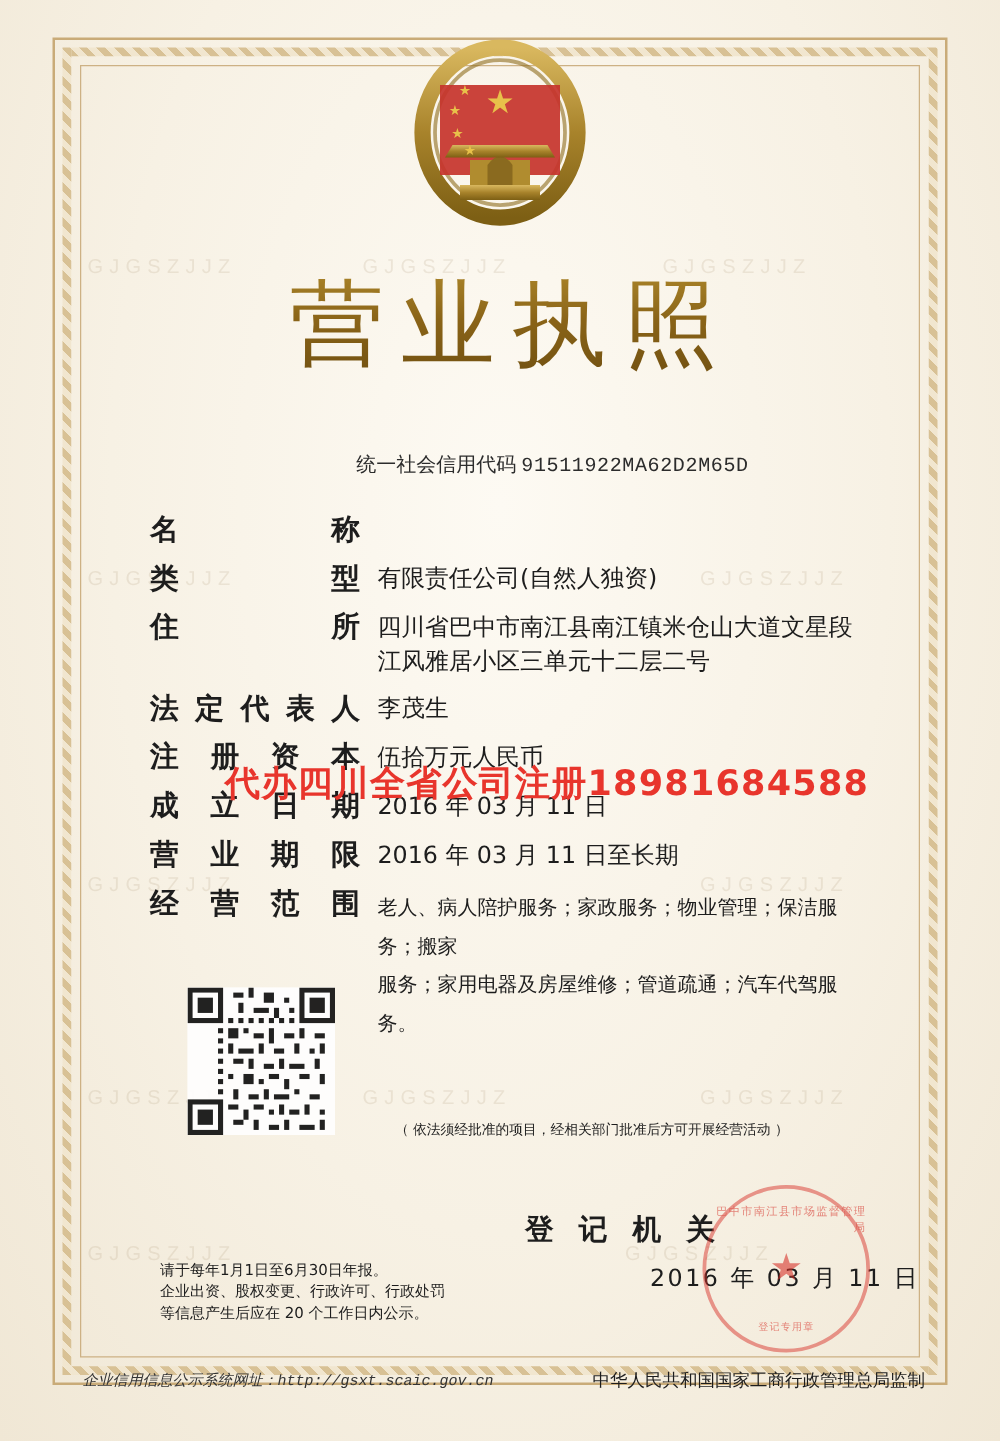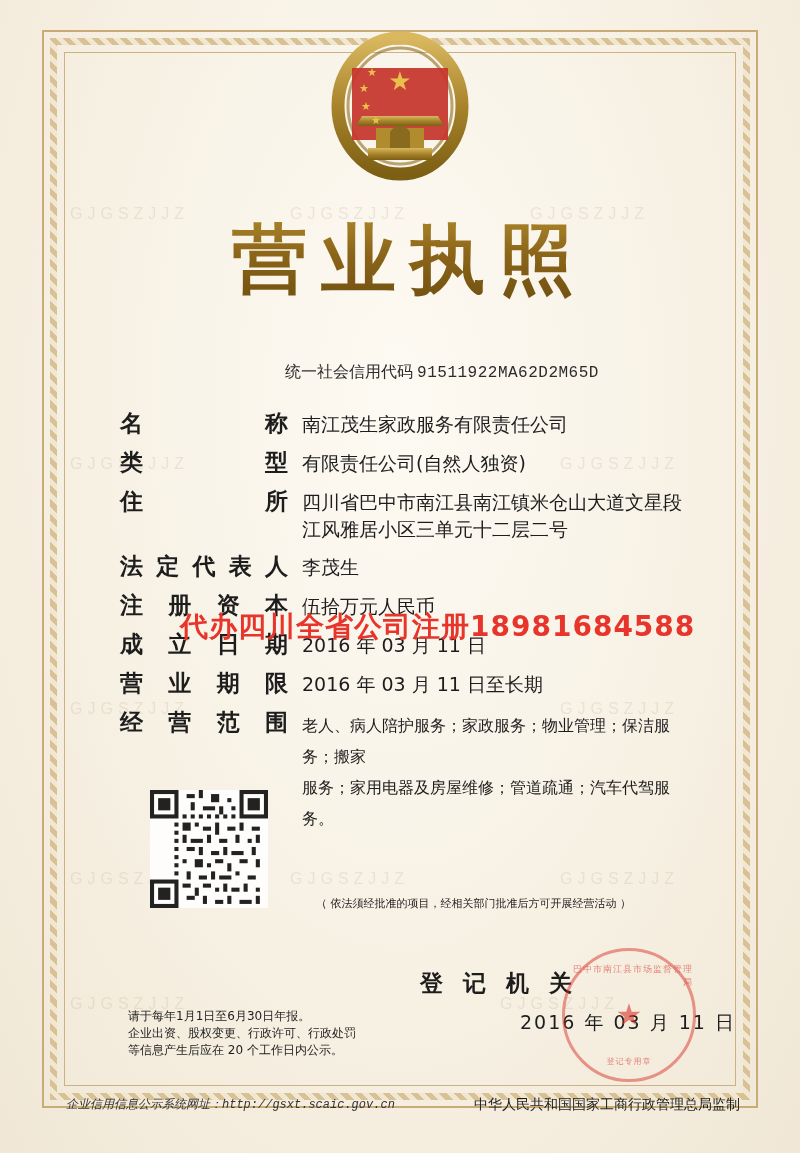--- a/index.html
+++ b/index.html
@@ -78,21 +78,21 @@
     width: 152px;
     height: 158px;
   }
   
   .title {
     position: absolute;
     left: 0; right: 0;
     top: 210px;
     text-align: center;
     font-family: "DejaVu Sans", "Liberation Sans", sans-serif;
-    font-weight: bold;
+    font-weight: normal;
     font-size: 75px;
     letter-spacing: 14px;
     color: #8a6a1f;
     text-shadow: 1px 1px 0 #c6a martial, 2px 2px 3px rgba(120,90,20,0.35);
     background: linear-gradient(180deg,#b08a2c 0%, #8a6418 45%, #6d4d10 100%);
     -webkit-background-clip: text;
     background-clip: text;
     color: transparent;
     margin-left: 20px;
   }
@@ -322,21 +322,20 @@
       <span class="code-num">91511922MA62D2M65D</span>
     </div>
 
     <div class="fields">
 
       <div class="row">
         <div class="label">
           <span>名</span>
           <span>称</span>
         </div>
-        <div class="value">南江茂生家政服务有限责任公司</div>
       </div>
 
       <div class="row">
         <div class="label">
           <span>类</span>
           <span>型</span>
         </div>
         <div class="value">有限责任公司(自然人独资)</div>
       </div>
 

